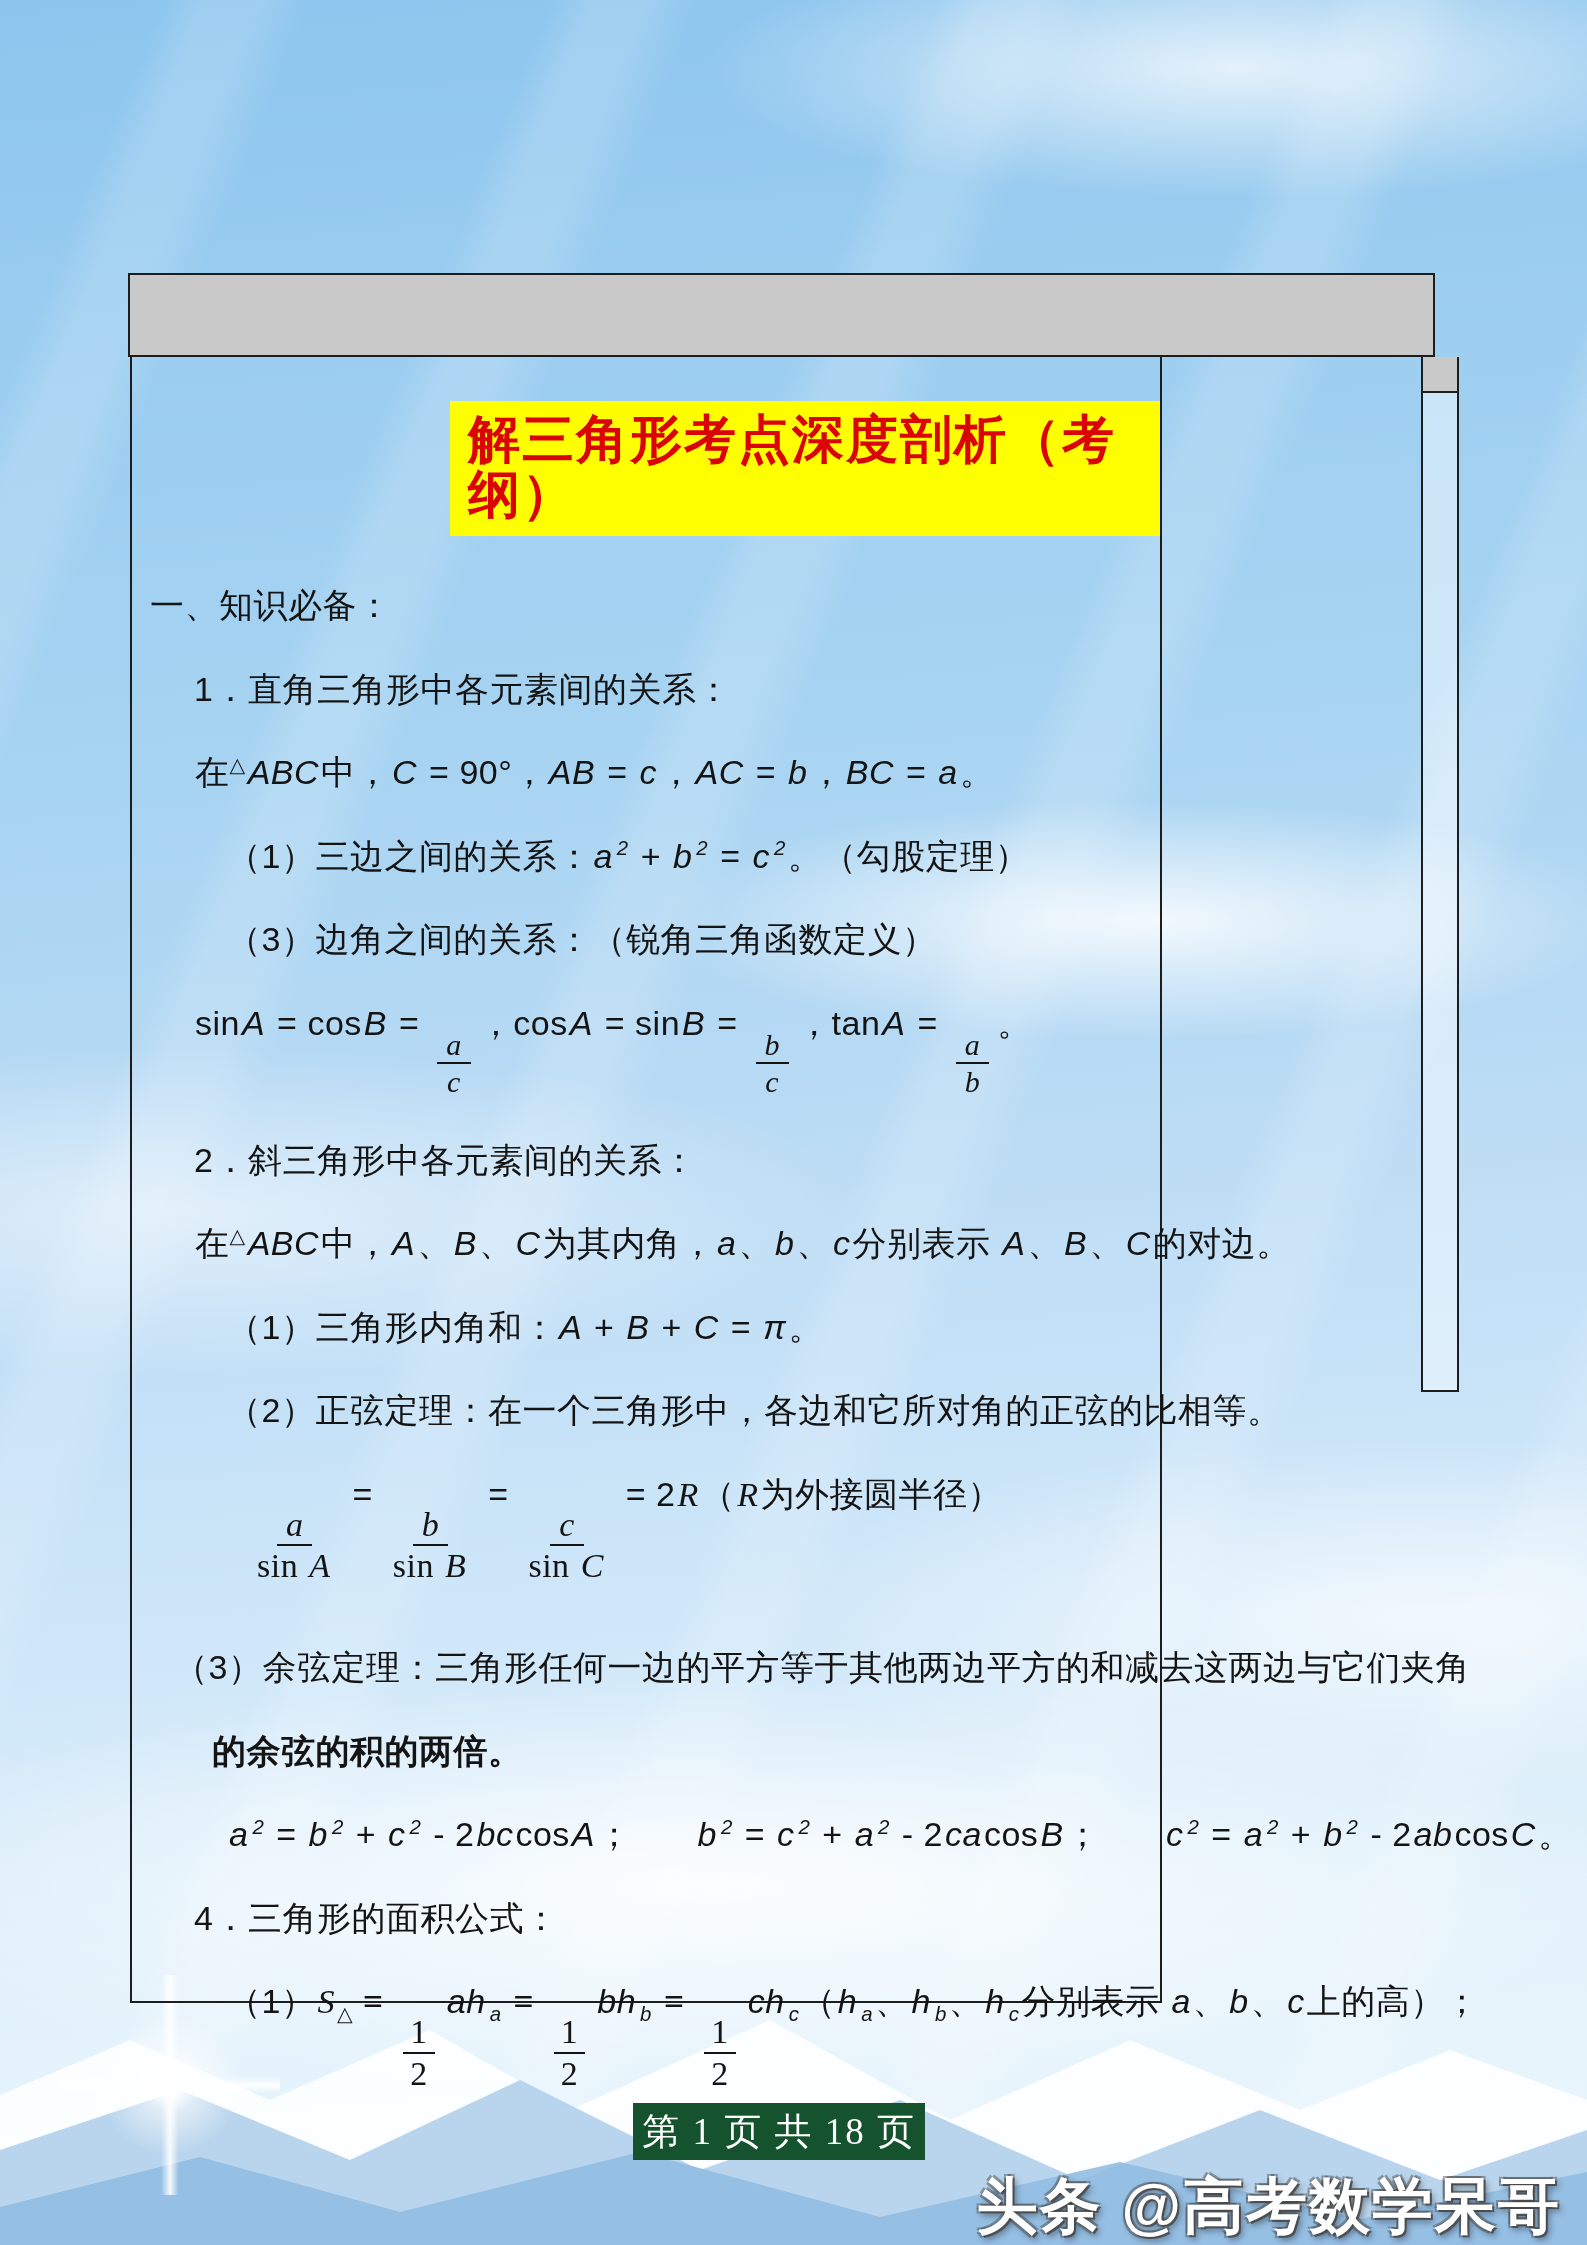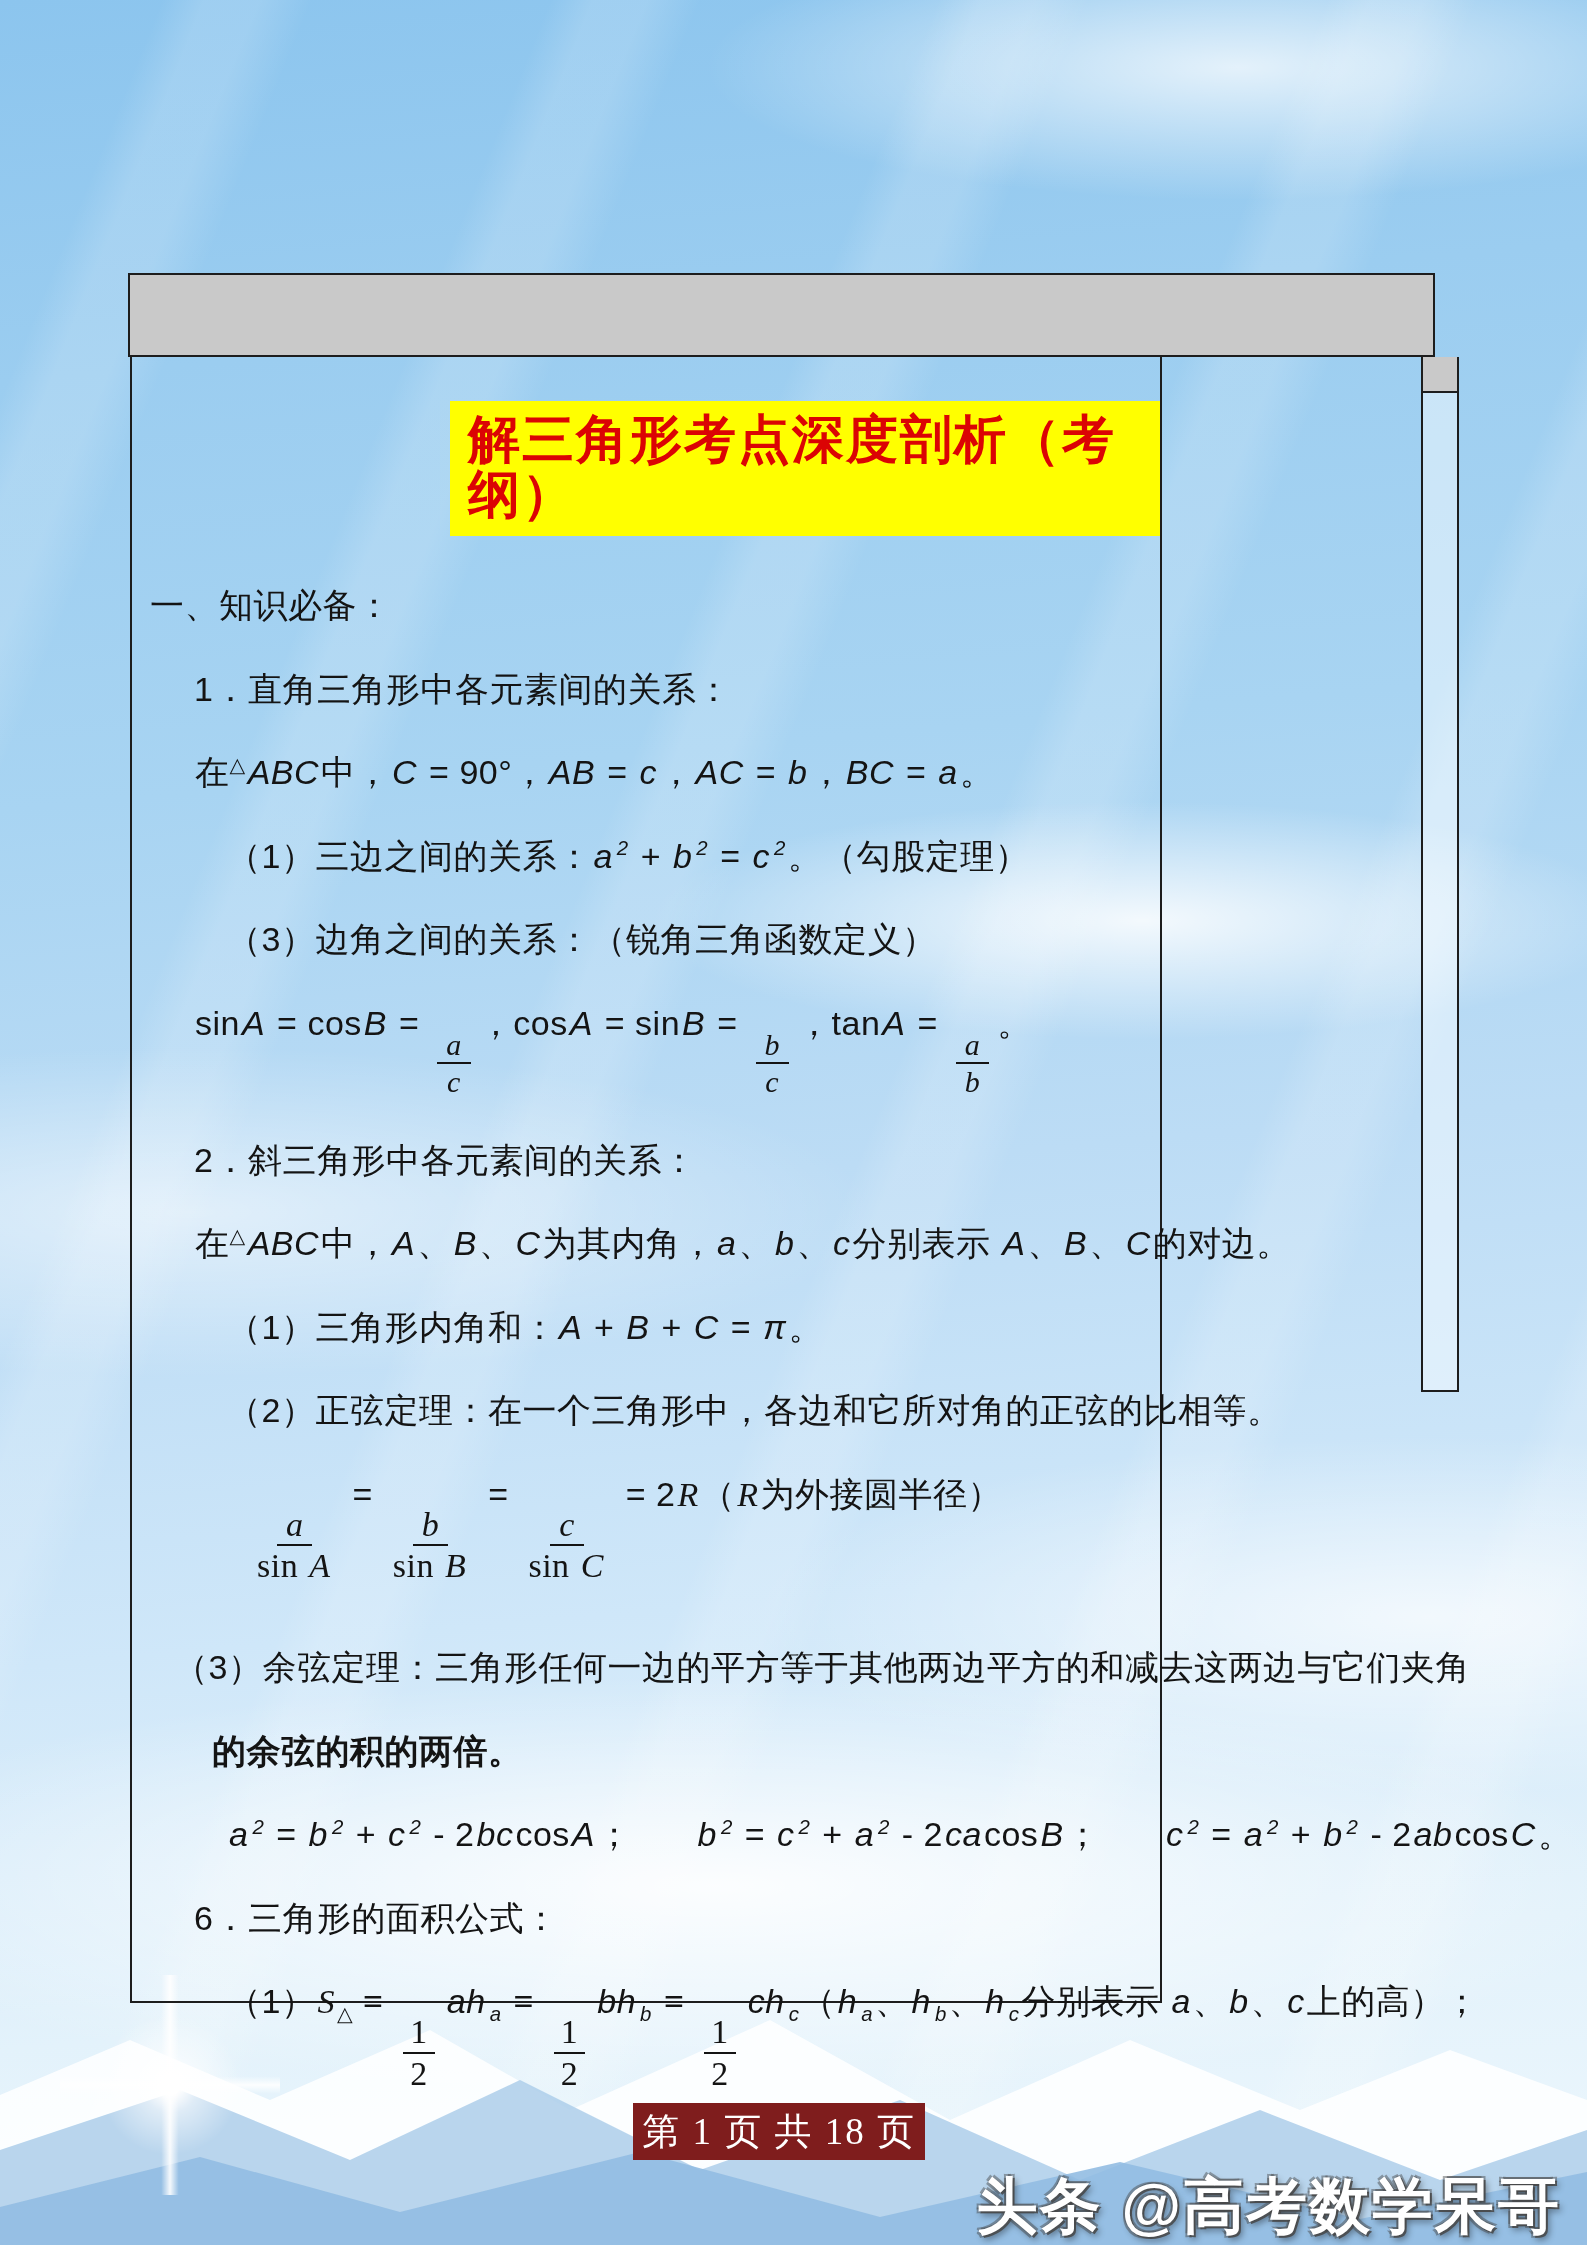--- a/index.html
+++ b/index.html
@@ -70,21 +70,21 @@
   .frac{
     display:inline-flex;flex-direction:column;align-items:center;
     vertical-align:-20px;margin:0 8px;line-height:1.1;font-size:30px;
   }
   .frac .num{border-bottom:2px solid #141414;padding:0 7px 1px;}
   .frac .den{padding-top:1px;}
   .frac.big{font-size:34px;vertical-align:-30px;margin:0 10px;}
   
   .footer-bar{
     position:absolute;left:633px;top:2103px;width:292px;height:57px;z-index:4;
-    background:#7f1d1d;color:#fff;text-align:center;overflow:hidden;white-space:nowrap;
+    background:#14532d;color:#fff;text-align:center;overflow:hidden;white-space:nowrap;
     font-family:"Liberation Serif","DejaVu Serif",serif;font-size:37px;line-height:57px;letter-spacing:2px;
   }
   .watermark{
     position:absolute;top:2166px;right:26px;z-index:5;
     font-size:61px;font-weight:bold;color:#fff;letter-spacing:2px;
     text-shadow:2px 2px 0 rgba(70,70,70,.85),-2px -2px 0 rgba(70,70,70,.45),
                 2px -2px 0 rgba(70,70,70,.45),-2px 2px 0 rgba(70,70,70,.45),
                 3px 4px 7px rgba(0,0,0,.45);
   }
 </style>
@@ -137,21 +137,21 @@
         </span><span class="run"> = </span><span class="frac big">
           <span class="num"><span class="run it sf">b</span></span>
           <span class="den"><span class="run sf">sin </span><span class="run it sf">B</span></span>
         </span><span class="run"> = </span><span class="frac big">
           <span class="num"><span class="run it sf">c</span></span>
           <span class="den"><span class="run sf">sin </span><span class="run it sf">C</span></span>
         </span><span class="run"> = 2</span><span class="run it sf">R</span><span class="run">（</span><span class="run it sf">R</span><span class="run">为外接圆半径）</span></div>
       <div class="line ind-5"><span class="run">（3）余弦定理：三角形任何一边的平方等于其他两边平方的和减去这两边与它们夹角</span></div>
       <div class="line ind-6"><span class="run">的余弦的积的两倍。</span></div>
       <div class="line ind-3"><span class="run it">a</span><span class="run it sup">2</span><span class="run"> = </span><span class="run it">b</span><span class="run it sup">2</span><span class="run"> + </span><span class="run it">c</span><span class="run it sup">2</span><span class="run"> - 2</span><span class="run it">bc</span><span class="run">cos</span><span class="run it">A</span><span class="run">；</span><span class="run it gap">b</span><span class="run it sup">2</span><span class="run"> = </span><span class="run it">c</span><span class="run it sup">2</span><span class="run"> + </span><span class="run it">a</span><span class="run it sup">2</span><span class="run"> - 2</span><span class="run it">ca</span><span class="run">cos</span><span class="run it">B</span><span class="run">；</span><span class="run it gap">c</span><span class="run it sup">2</span><span class="run"> = </span><span class="run it">a</span><span class="run it sup">2</span><span class="run"> + </span><span class="run it">b</span><span class="run it sup">2</span><span class="run"> - 2</span><span class="run it">ab</span><span class="run">cos</span><span class="run it">C</span><span class="run">。</span></div>
-      <div class="line ind-1"><span class="run">6．三角形的面积公式：</span></div>
+      <div class="line ind-1"><span class="run">4．三角形的面积公式：</span></div>
       <div class="line ind-3"><span class="run">（1）</span><span class="run it sf">S</span><span class="run sb">△</span><span class="run"> = </span><span class="frac big">
           <span class="num"><span class="run sf">1</span></span>
           <span class="den"><span class="run sf">2</span></span>
         </span><span class="run it">ah</span><span class="run it sb">a</span><span class="run"> = </span><span class="frac big">
           <span class="num"><span class="run sf">1</span></span>
           <span class="den"><span class="run sf">2</span></span>
         </span><span class="run it">bh</span><span class="run it sb">b</span><span class="run"> = </span><span class="frac big">
           <span class="num"><span class="run sf">1</span></span>
           <span class="den"><span class="run sf">2</span></span>
         </span><span class="run it">ch</span><span class="run it sb">c</span><span class="run">（</span><span class="run it">h</span><span class="run it sb">a</span><span class="run">、</span><span class="run it">h</span><span class="run it sb">b</span><span class="run">、</span><span class="run it">h</span><span class="run it sb">c</span><span class="run">分别表示 </span><span class="run it">a</span><span class="run">、</span><span class="run it">b</span><span class="run">、</span><span class="run it">c</span><span class="run">上的高）；</span></div>

